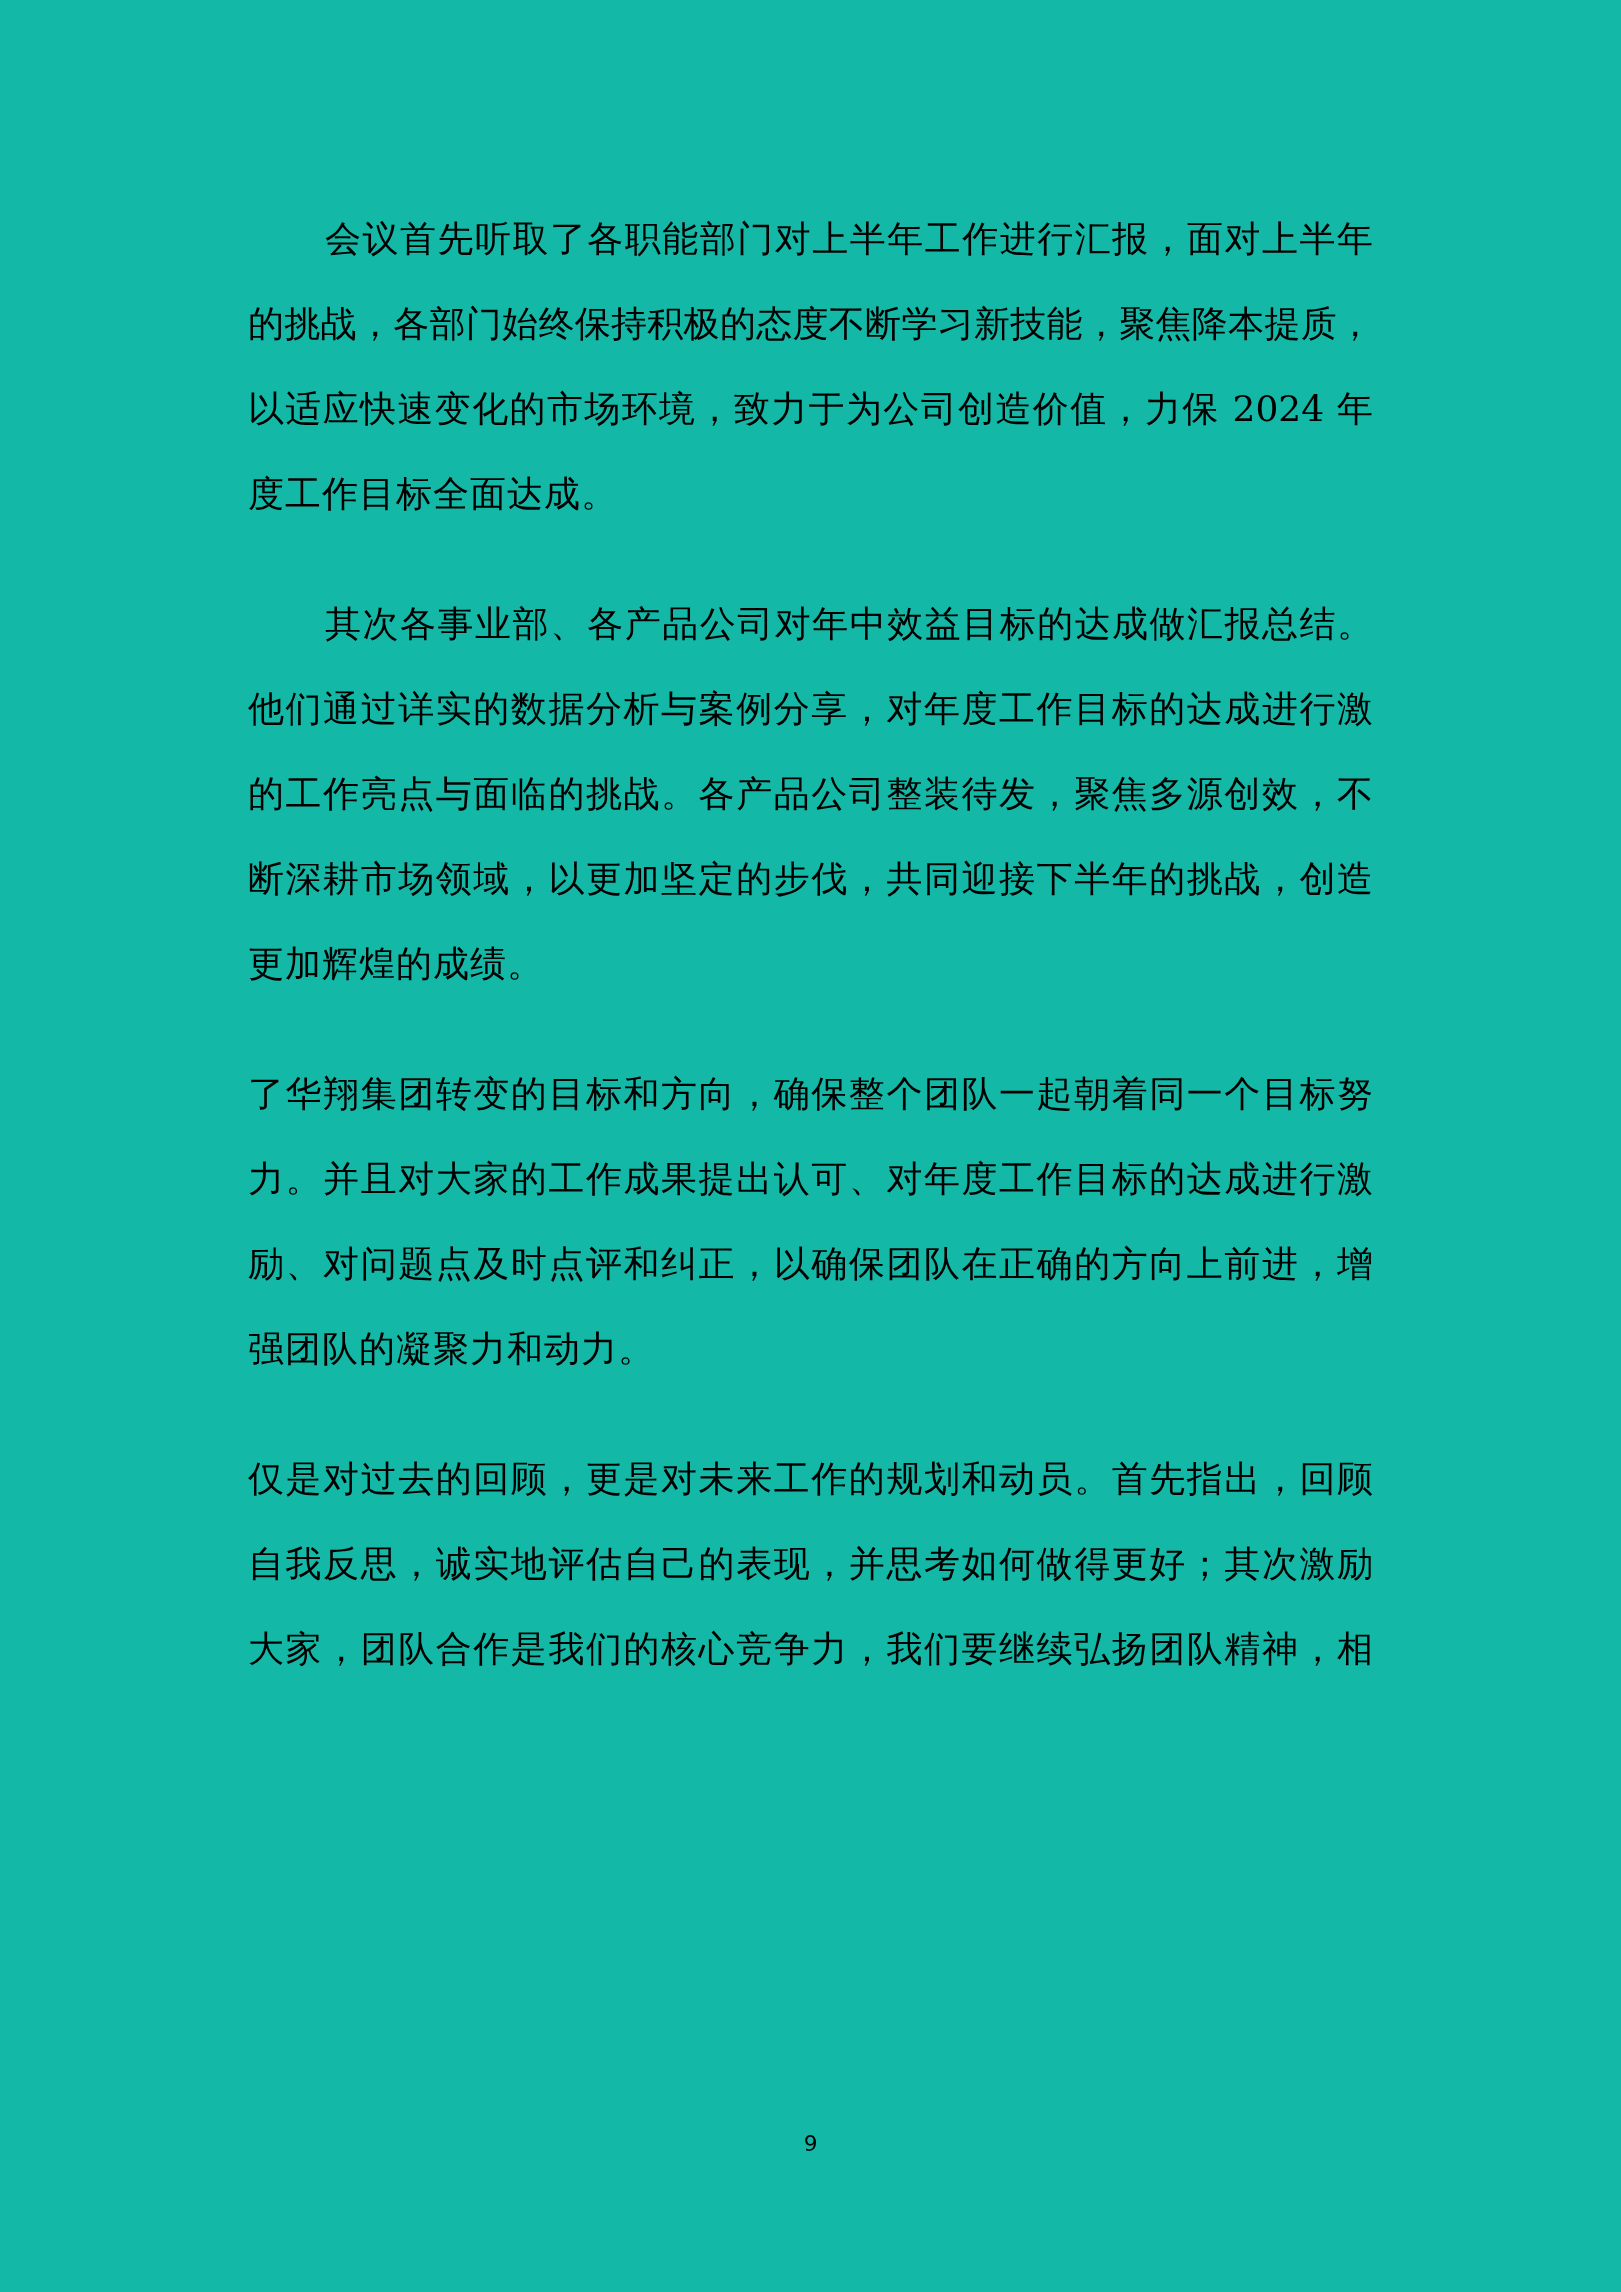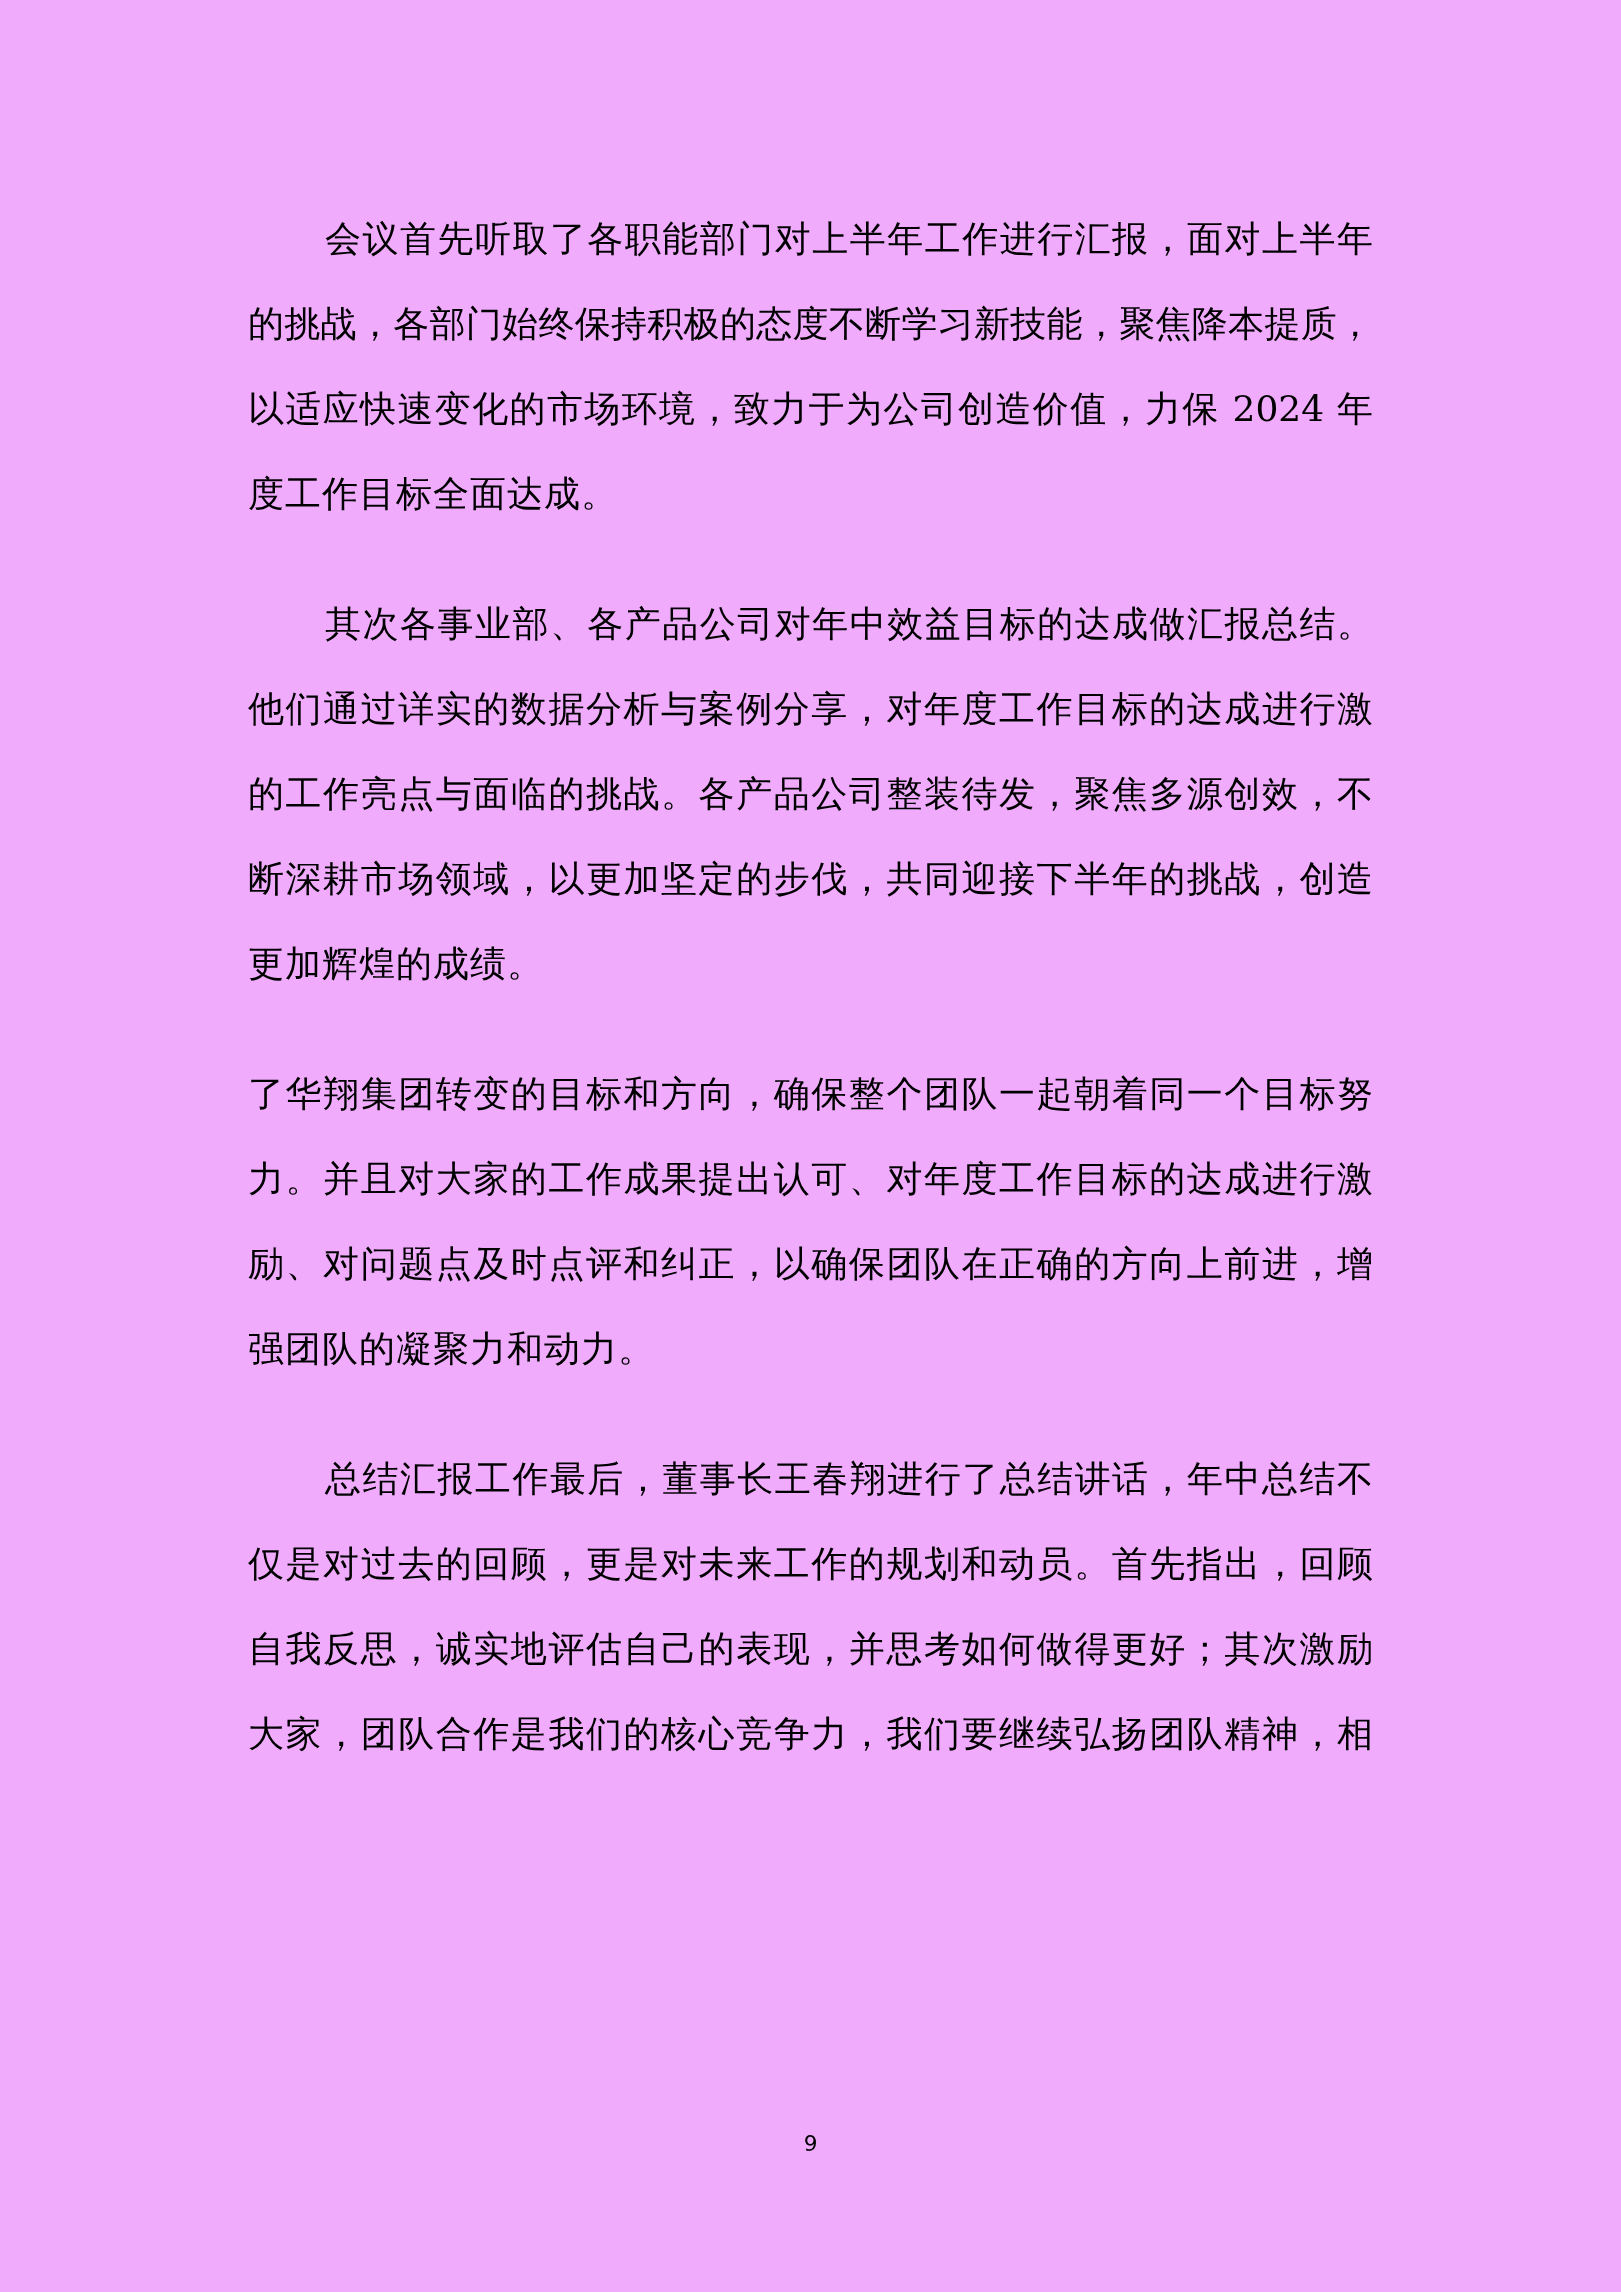--- a/index.html
+++ b/index.html
@@ -14,21 +14,21 @@
     overflow: hidden;
     font-family: "DejaVu Serif", "Liberation Serif", serif;
     color: #000000;
   }
   .page {
     position: absolute;
     left: 0;
     top: 0;
     width: 1621px;
     height: 2293px;
-    background: #f0abfc;
+    background: #14b8a6;
   }
   .body-text {
     position: absolute;
     left: 248px;
     top: 196px;
     width: 1125px;
   }
   .paragraph {
     margin: 0 0 45px 0;
   }
@@ -84,21 +84,20 @@
     </p>
 
     <p class="paragraph">
       <span class="line">了华翔集团转变的目标和方向，确保整个团队一起朝着同一个目标努</span>
       <span class="line">力。并且对大家的工作成果提出认可、对年度工作目标的达成进行激</span>
       <span class="line">励、对问题点及时点评和纠正，以确保团队在正确的方向上前进，增</span>
       <span class="line last">强团队的凝聚力和动力。</span>
     </p>
 
     <p class="paragraph">
-      <span class="line first">总结汇报工作最后，董事长王春翔进行了总结讲话，年中总结不</span>
       <span class="line">仅是对过去的回顾，更是对未来工作的规划和动员。首先指出，回顾</span>
       <span class="line">自我反思，诚实地评估自己的表现，并思考如何做得更好；其次激励</span>
       <span class="line">大家，团队合作是我们的核心竞争力，我们要继续弘扬团队精神，相</span>
     </p>
 
   </div>
 
   <div class="page-number">9</div>
 </div>
 

